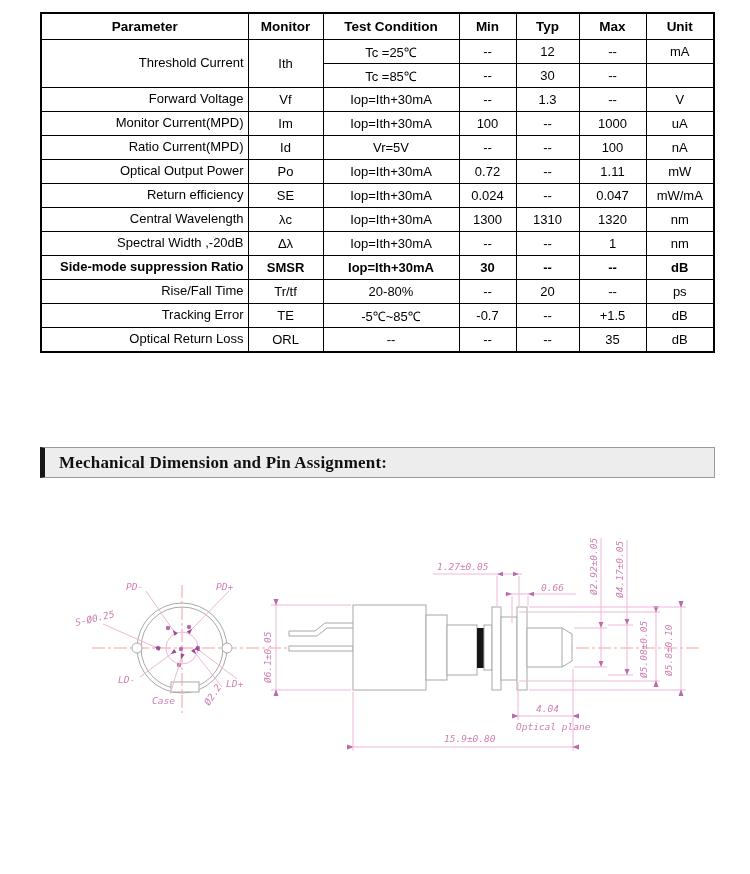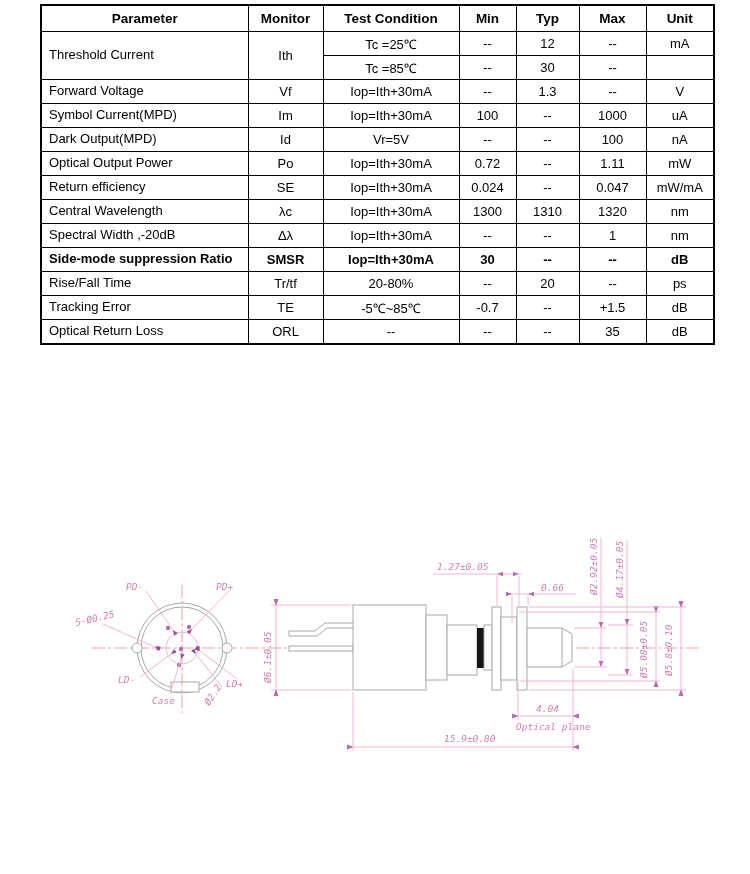--- a/index.html
+++ b/index.html
@@ -1,26 +1,26 @@
 <!DOCTYPE html>
 <html><head>
 <meta charset="utf-8">
 <style>
   html,body{margin:0;padding:0;background:#fff;}
   #canvas{position:relative;width:750px;height:874px;background:#fff;overflow:hidden;
           font-family:"Liberation Sans", sans-serif;color:#000;}
 
   
-  #spec-table{position:absolute;left:40px;top:4px;width:673px;border-collapse:collapse;
+  #spec-table{position:absolute;left:40px;top:12px;width:673px;border-collapse:collapse;
               border:2px solid #000;table-layout:fixed;}
   #spec-table th,#spec-table td{border:1px solid #000;font-size:13px;padding:0 4px;
               text-align:center;vertical-align:middle;overflow:hidden;white-space:nowrap;}
   #spec-table th{font-weight:bold;font-size:13.5px;height:25px;}
   #spec-table td{height:23px;}
-  #spec-table td.param{text-align:left;padding-left:7px;white-space:normal;line-height:1.55;}
+  #spec-table td.param{text-align:right;padding-left:7px;white-space:normal;line-height:1.55;}
   tr.h-tall td{height:47px;font-weight:bold;}
   tr.h-sub1 td{height:25px;}
   tr.h-sub2 td{height:21px;margin-left:20px;}
 
   
   #section-bar{position:absolute;left:40px;top:447px;width:669px;height:29px;
                background:#ededed;border:1px solid #9a9a9a;border-left:5px solid #161616;
                display:flex;align-items:center;}
   #section-bar .title{font-family:"Liberation Serif", serif;font-weight:bold;
                font-size:17px;color:#111;padding-left:14px;letter-spacing:.2px;}
@@ -79,30 +79,30 @@
     <tr>
       <td class="param">Forward Voltage</td>
       <td>Vf</td>
       <td>Iop=Ith+30mA</td>
       <td>--</td>
       <td>1.3</td>
       <td>--</td>
       <td>V</td>
     </tr>
     <tr>
-      <td class="param">Symbol Current(MPD)</td>
+      <td class="param">Monitor Current(MPD)</td>
       <td>Im</td>
       <td>Iop=Ith+30mA</td>
       <td>100</td>
       <td>--</td>
       <td>1000</td>
       <td>uA</td>
     </tr>
     <tr>
-      <td class="param">Dark Output(MPD)</td>
+      <td class="param">Ratio Current(MPD)</td>
       <td>Id</td>
       <td>Vr=5V</td>
       <td>--</td>
       <td>--</td>
       <td>100</td>
       <td>nA</td>
     </tr>
     <tr>
       <td class="param">Optical Output Power</td>
       <td>Po</td>
@@ -171,20 +171,23 @@
       <td>ORL</td>
       <td>--</td>
       <td>--</td>
       <td>--</td>
       <td>35</td>
       <td>dB</td>
     </tr>
   </tbody>
     </table>
 
+  <div id="section-bar">
+    <span class="title">Mechanical Dimension and Pin Assignment:</span>
+  </div>
 
   <svg id="drawing" width="750" height="330" viewBox="0 0 750 330">
     <defs>
       <marker id="arr" viewBox="0 0 8 6" refX="0.5" refY="3" markerWidth="8" markerHeight="6" orient="auto-start-reverse">
         <path d="M0.5,3 L7.5,0.5 L7.5,5.5 Z" fill="#bb6aad"></path>
       </marker>
       <marker id="arrsm" viewBox="0 0 8 6" refX="1" refY="3" markerWidth="7" markerHeight="5" orient="auto-start-reverse">
         <path d="M0.5,3 L7.5,0.5 L7.5,5.5 Z" fill="#9a4a96"></path>
       </marker>
     </defs>

